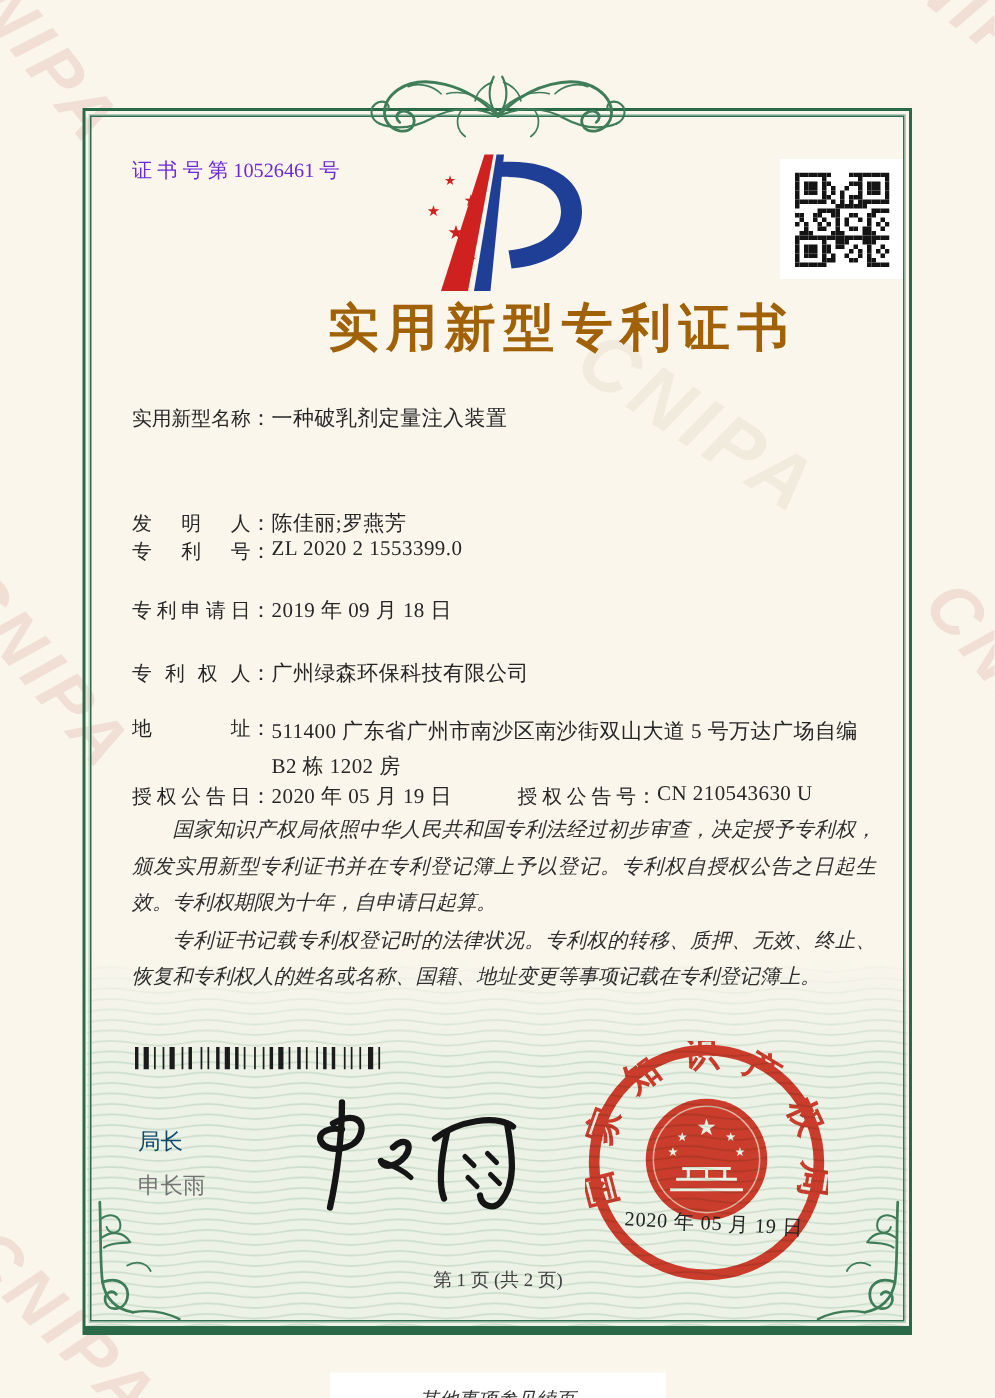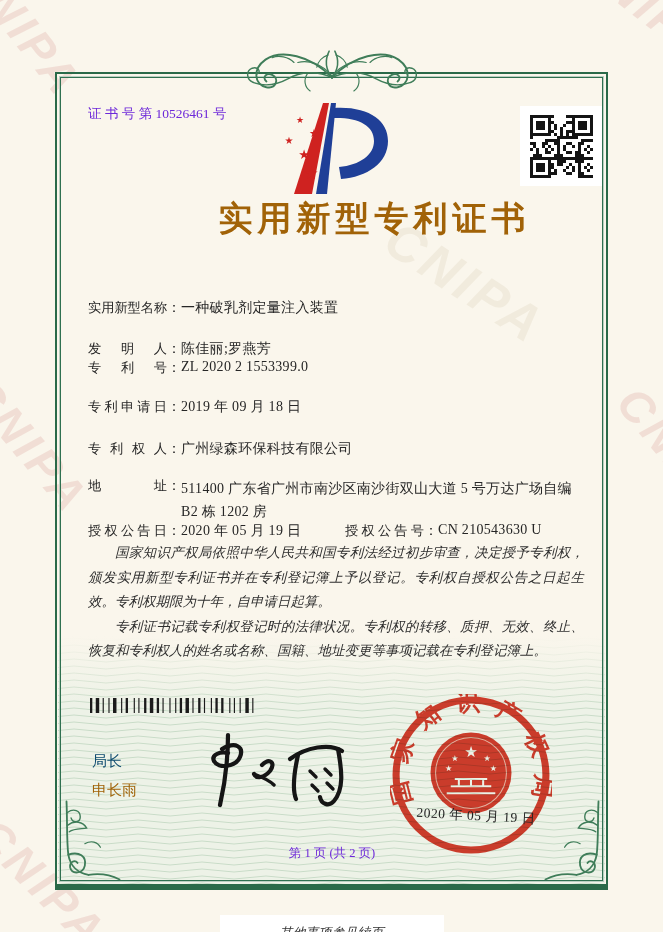--- a/index.html
+++ b/index.html
@@ -62,30 +62,30 @@
     position: absolute; left: 88px; top: 541px; width: 496px; z-index: 4;
     font-size: 13.5px; font-style: italic; line-height: 1.82;
     text-align: justify; color: #2e2e2e;
   }
   .legal p { text-indent: 2em; }
   
   .barcode  { position: absolute; left: 90px; top: 698px; z-index: 4; }
   .sig-role { position: absolute; left: 92px; top: 752px; font-size: 15px; z-index: 4;
               font-family: "Liberation Sans", "DejaVu Sans", sans-serif; color: #0c4a6e; }
   .sig-name { position: absolute; left: 92px; top: 781px; font-size: 15px; z-index: 4;
-              font-family: "Liberation Sans", "DejaVu Sans", sans-serif; color: #a16207; }
+              font-family: "Liberation Sans", "DejaVu Sans", sans-serif; color: #737373; }
   .signature { position: absolute; left: 192px; top: 731px; z-index: 4; }
   .seal { position: absolute; left: 390px; top: 694px; width: 162px; height: 162px;
           z-index: 5; opacity: 0.93; mix-blend-mode: multiply; }
   .seal-date {
     position: absolute; left: 396px; top: 807px; width: 160px; text-align: center;
     transform: rotate(3deg); font-size: 13.5px; letter-spacing: 0.5px; color: #242424; z-index: 6;
   }
   .page-line { position: absolute; left: 57px; top: 845px; width: 550px; text-align: center;
-               font-size: 12.5px; color: #6d28d9; z-index: 4; }
+               font-size: 12.5px; color: #404040; z-index: 4; }
   .cont-note {
     position: absolute; left: 50%; transform: translateX(-50%); top: 915px;
     background: #ffffff; padding: 9px 60px; font-size: 13px; font-style: italic;
     color: #333; z-index: 4; white-space: nowrap;
   }
 </style>
 </head>
 <body>
 
 <div class="wm wm-pink" style="left:-58px; top:0px;   transform:rotate(52deg);">CNIPA</div>
@@ -394,21 +394,21 @@
         <rect x="51" y="60" width="3" height="3"></rect>
         <rect x="54" y="60" width="3" height="3"></rect>
         <rect x="57" y="60" width="3" height="3"></rect>
         <rect x="60" y="60" width="3" height="3"></rect>
       </g>
     </svg>
 </div>
 
 <div class="doc-title">实用新型专利证书</div>
 
-<div class="frow" style="top:299px;">
+<div class="frow" style="top:270px;">
   <span class="flabel">实用新型名称</span><span class="fcolon">：</span><span class="fvalue">一种破乳剂定量注入装置</span>
 </div>
 <div class="frow" style="top:340px;">
   <span class="flabel">发明人</span><span class="fcolon">：</span><span class="fvalue">陈佳丽;罗燕芳</span>
 </div>
 <div class="frow" style="top:359px;">
   <span class="flabel">专利号</span><span class="fcolon">：</span><span class="fvalue">ZL 2020 2 1553399.0</span>
 </div>
 <div class="frow" style="top:398px;">
   <span class="flabel">专利申请日</span><span class="fcolon">：</span><span class="fvalue">2019 年 09 月 18 日</span>

